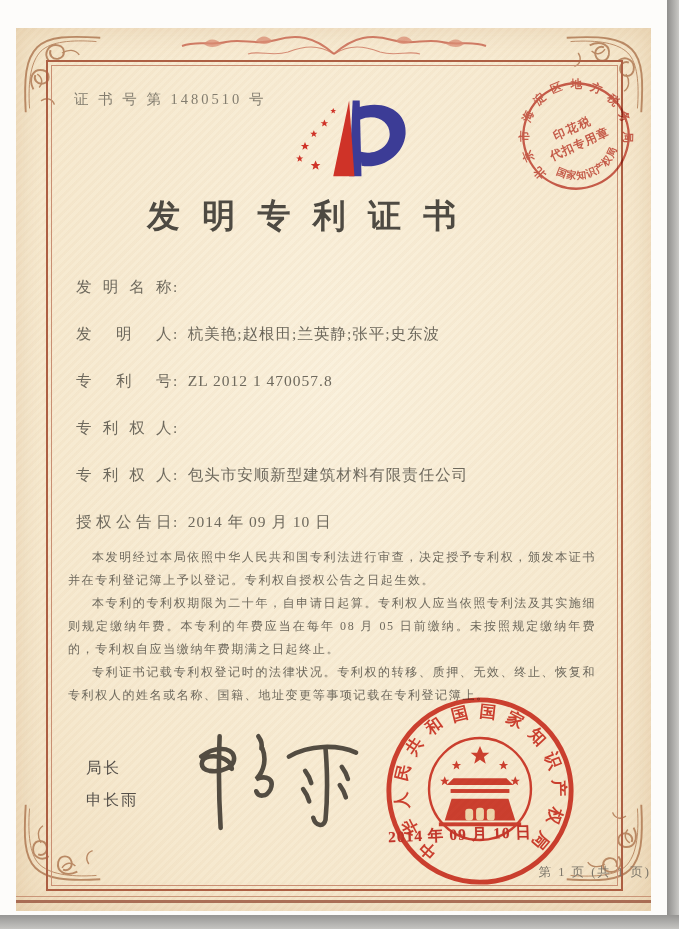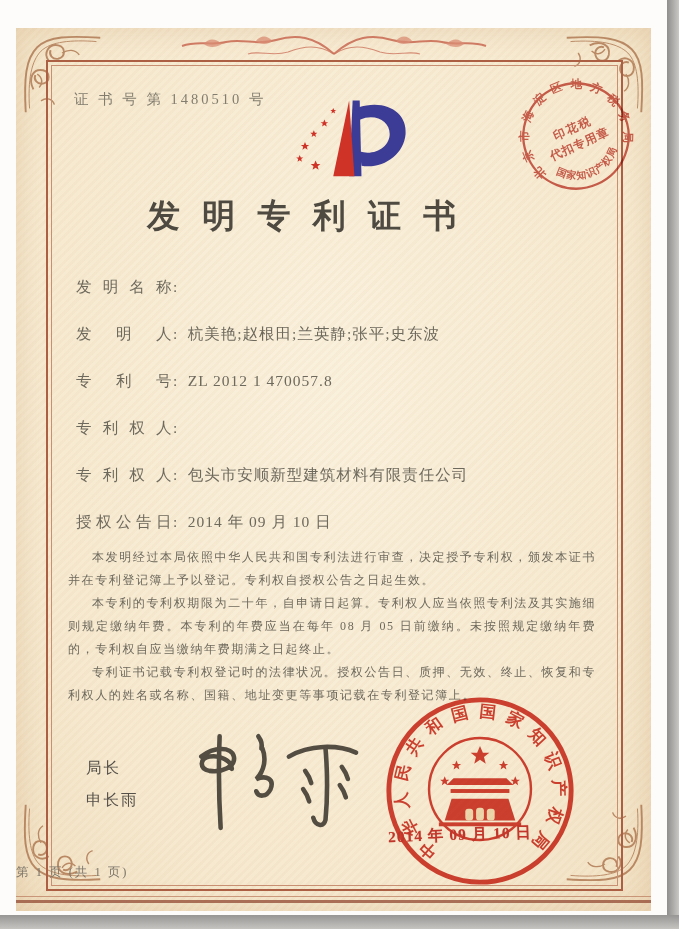--- a/index.html
+++ b/index.html
@@ -48,21 +48,21 @@
   .sig-title{position:absolute;left:70px;top:730px;font-size:15.5px;color:#55504a;letter-spacing:2px;}
   .sig-name{position:absolute;left:70px;top:762px;font-size:15.5px;color:#55504a;letter-spacing:2px;}
   .sig-hand{position:absolute;left:140px;top:694px;width:225px;height:112px;}
   .seal{position:absolute;left:366px;top:665px;width:196px;height:196px;
         mix-blend-mode:multiply;opacity:.93;}
   .seal-date{position:absolute;left:372px;top:796px;width:185px;font-size:15.5px;font-weight:bold;
              color:#c1352a;letter-spacing:1px;transform:rotate(-2deg);z-index:5;
              text-shadow:0 0 1px rgba(193,53,42,.4);}
   .tax-stamp{position:absolute;left:492px;top:40px;width:136px;height:136px;
              transform:rotate(-24deg);mix-blend-mode:multiply;opacity:.85;}
-  .footer{position:absolute;left:0;top:836px;width:635px;text-align:left;
+  .footer{position:absolute;left:0;top:836px;width:635px;text-align:right;
           font-size:12.5px;color:#7c766a;letter-spacing:2px;}
 </style>
 </head>
 <body>
 
 <div class="scene">
   <div class="paper">
     <div class="cert">
 
       <svg width="0" height="0" style="position:absolute">
@@ -149,21 +149,21 @@
         <div class="field-row">
           <span class="field-label">授权公告日</span>
             <span class="field-colon">:</span>
           <span class="field-value">2014 年 09 月 10 日</span>
         </div>
       </div>
 
       <div class="paras">
         <p>本发明经过本局依照中华人民共和国专利法进行审查，决定授予专利权，颁发本证书并在专利登记簿上予以登记。专利权自授权公告之日起生效。</p>
         <p>本专利的专利权期限为二十年，自申请日起算。专利权人应当依照专利法及其实施细则规定缴纳年费。本专利的年费应当在每年 08 月 05 日前缴纳。未按照规定缴纳年费的，专利权自应当缴纳年费期满之日起终止。</p>
-        <p>专利证书记载专利权登记时的法律状况。授权公告日、质押、无效、终止、恢复和专利权人的姓名或名称、国籍、地址变更等事项记载在专利登记簿上。</p>
+        <p>专利证书记载专利权登记时的法律状况。专利权的转移、质押、无效、终止、恢复和专利权人的姓名或名称、国籍、地址变更等事项记载在专利登记簿上。</p>
       </div>
 
       <div class="sig-title">局长</div>
       <div class="sig-name">申长雨</div>
       <svg class="sig-hand" viewBox="0 0 220 110">
         <g fill="none" stroke="#423c33" stroke-width="4.5" stroke-linecap="round" opacity=".9">
           <path d="M62,14 C61,40 61,72 63,104"></path>
           <path d="M44,34 C56,24 74,24 76,34 C78,44 64,50 52,48 C42,46 42,36 52,34 C62,32 74,38 74,46"></path>
           <path d="M100,14 C103,18 104,22 103,26"></path>
           <path d="M104,26 C108,36 106,48 98,56 C108,52 116,56 112,66 C108,74 100,74 98,68"></path>

